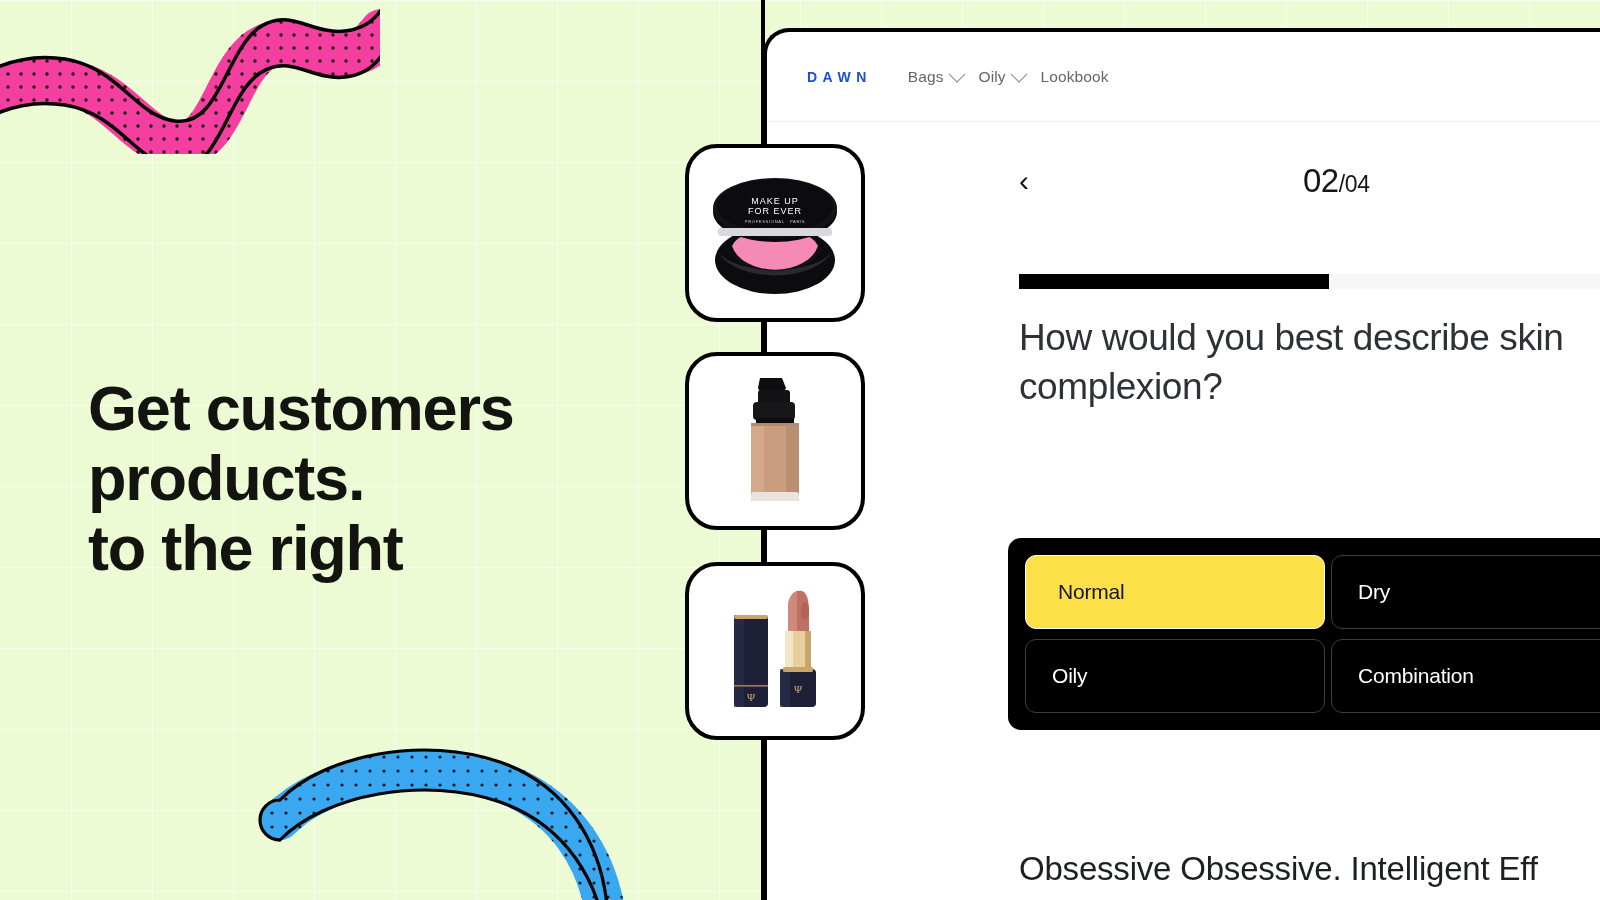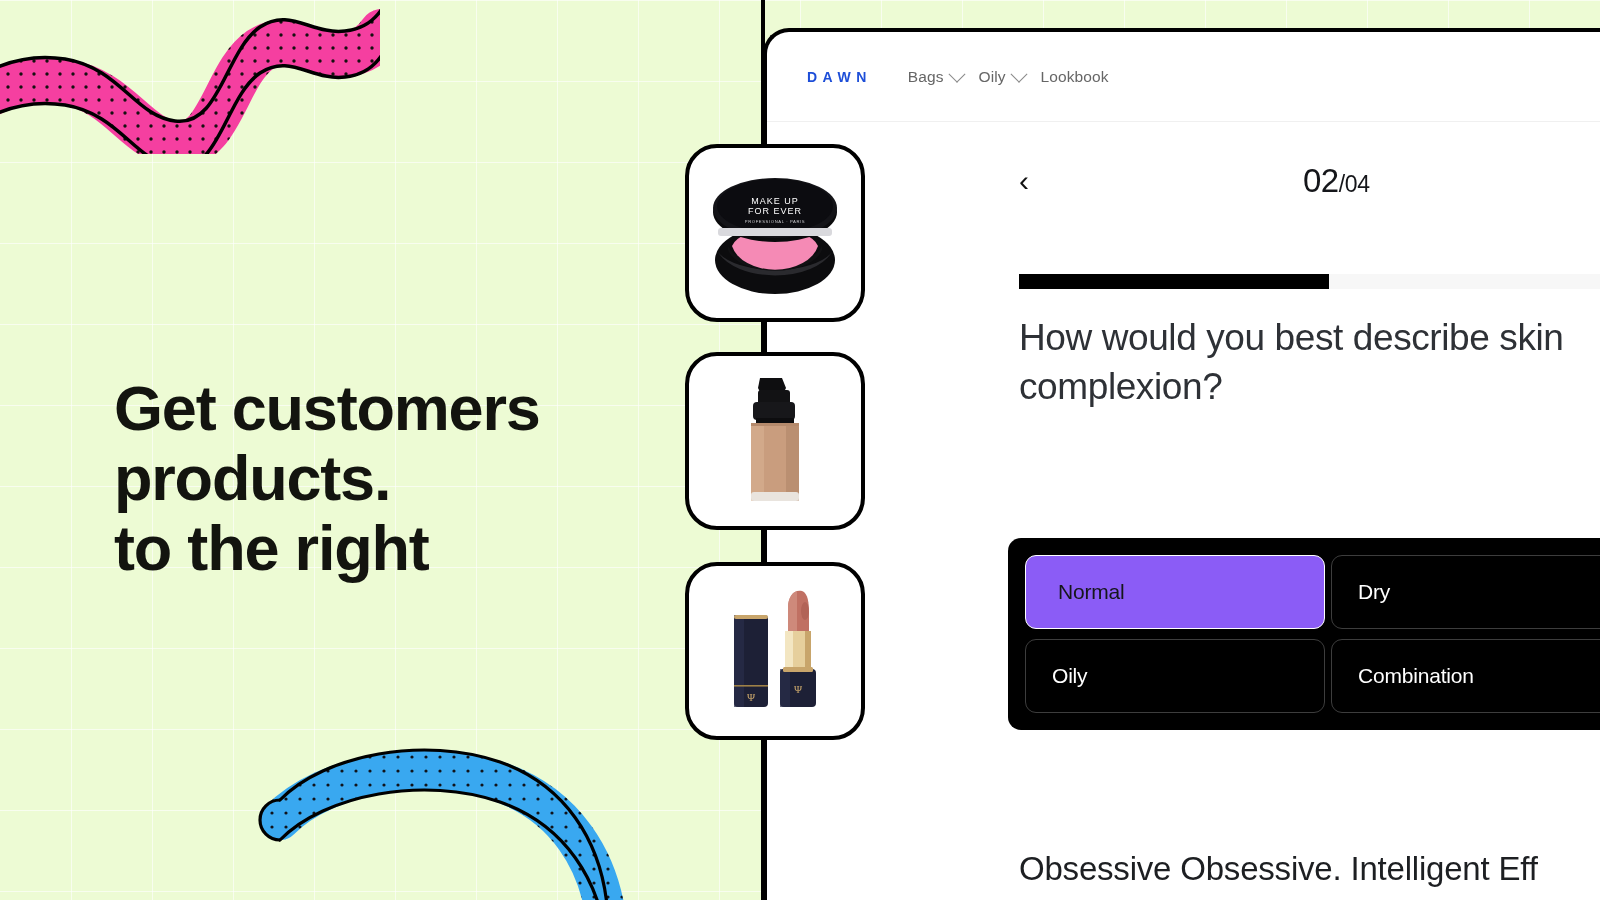--- a/index.html
+++ b/index.html
@@ -43,21 +43,21 @@
     position: absolute;
     left: 88px;
     top: 332px;
     width: 560px;
     font-size: 63px;
     line-height: 1.11;
     font-weight: 800;
     letter-spacing: -1.2px;
     color: #13140f;
   }
-  #headline .hl-line { display: block; white-space: nowrap; margin-left: 26px; }
+  #headline .hl-line { display: block; white-space: nowrap; }
 
   
   #spine {
     position: absolute;
     left: 761px;
     top: 0;
     width: 4px;
     height: 900px;
     background: #000;
   }
@@ -193,21 +193,21 @@
     padding-left: 26px;
     box-sizing: border-box;
     border-radius: 11px;
     font-size: 21px;
     letter-spacing: -0.2px;
     background: #000;
     color: #ffffff;
     border: 1px solid #3d3d3d;
   }
   .option.selected {
-    background: #8b5cf6;
+    background: #fde047;
     color: #15161a;
     border-color: #ffffff;
     padding-left: 32px;
   }
 
   #tagline {
     position: absolute;
     left: 0;
     top: 688px;
     font-size: 33px;

